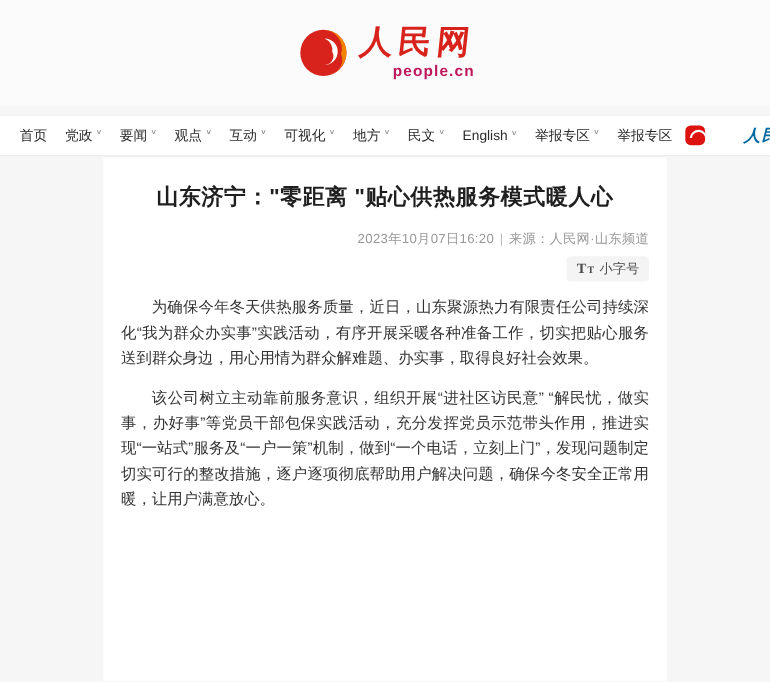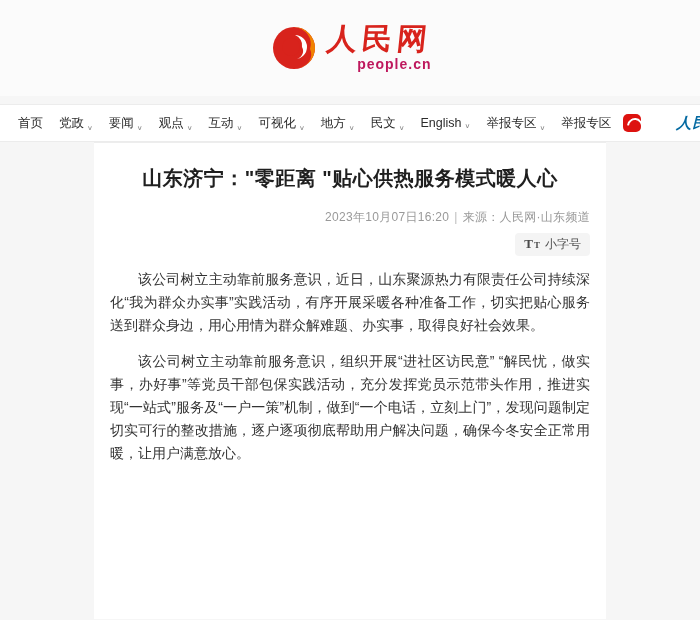--- a/index.html
+++ b/index.html
@@ -37,21 +37,21 @@
     background: #ffffff;
     border-top: 1px solid #ececec;
     border-bottom: 1px solid #ececec;
     display: flex;
     align-items: center;
     padding: 0 10px;
     white-space: nowrap;
   }
   .nav-item {
     font-size: 12.5px; color: #2b2b2b;
-    padding: 0 8px; cursor: pointer; display: inline-flex; align-items: flex-end;
+    padding: 0 8px; cursor: pointer; display: inline-flex; align-items: flex-start;
   }
   .caret { font-size: 8px; color: #8a8a8a; margin-left: 3px; transform: scaleY(.8); }
   .nav-right { margin-left: auto; display: flex; align-items: center; gap: 9px; }
   .client-badge {
     display: flex; align-items: center; gap: 3px;
     padding: 2px 4px; border-radius: 13px; cursor: pointer;
   }
   .badge-icon {
     width: 18px; height: 18px; border-radius: 5px;
     background: #dd1310; position: relative; overflow: hidden; flex: 0 0 auto;
@@ -189,21 +189,21 @@
 
       <div class="meta-toolbar">
         <span class="font-size-pill">
           <span class="tt-big">T</span>
             <span class="tt-small">T</span>
             <span>小字号</span>
         </span>
       </div>
 
       <div class="article-body">
-        <p>该公司树立主动靠前服务意识，近日，山东聚源热力有限责任公司持续深化“我为群众办实事”实践活动，有序开展采暖各种准备工作，切实把贴心服务送到群众身边，用心用情为群众解难题、办实事，取得良好社会效果。</p>
+        <p>为确保今年冬天供热服务质量，近日，山东聚源热力有限责任公司持续深化“我为群众办实事”实践活动，有序开展采暖各种准备工作，切实把贴心服务送到群众身边，用心用情为群众解难题、办实事，取得良好社会效果。</p>
         <p>该公司树立主动靠前服务意识，组织开展“进社区访民意” “解民忧，做实事，办好事”等党员干部包保实践活动，充分发挥党员示范带头作用，推进实现“一站式”服务及“一户一策”机制，做到“一个电话，立刻上门”，发现问题制定切实可行的整改措施，逐户逐项彻底帮助用户解决问题，确保今冬安全正常用暖，让用户满意放心。</p>
 
       </div>
     </article>
 
   </main>
 
 </div>
 
 </body></html>

